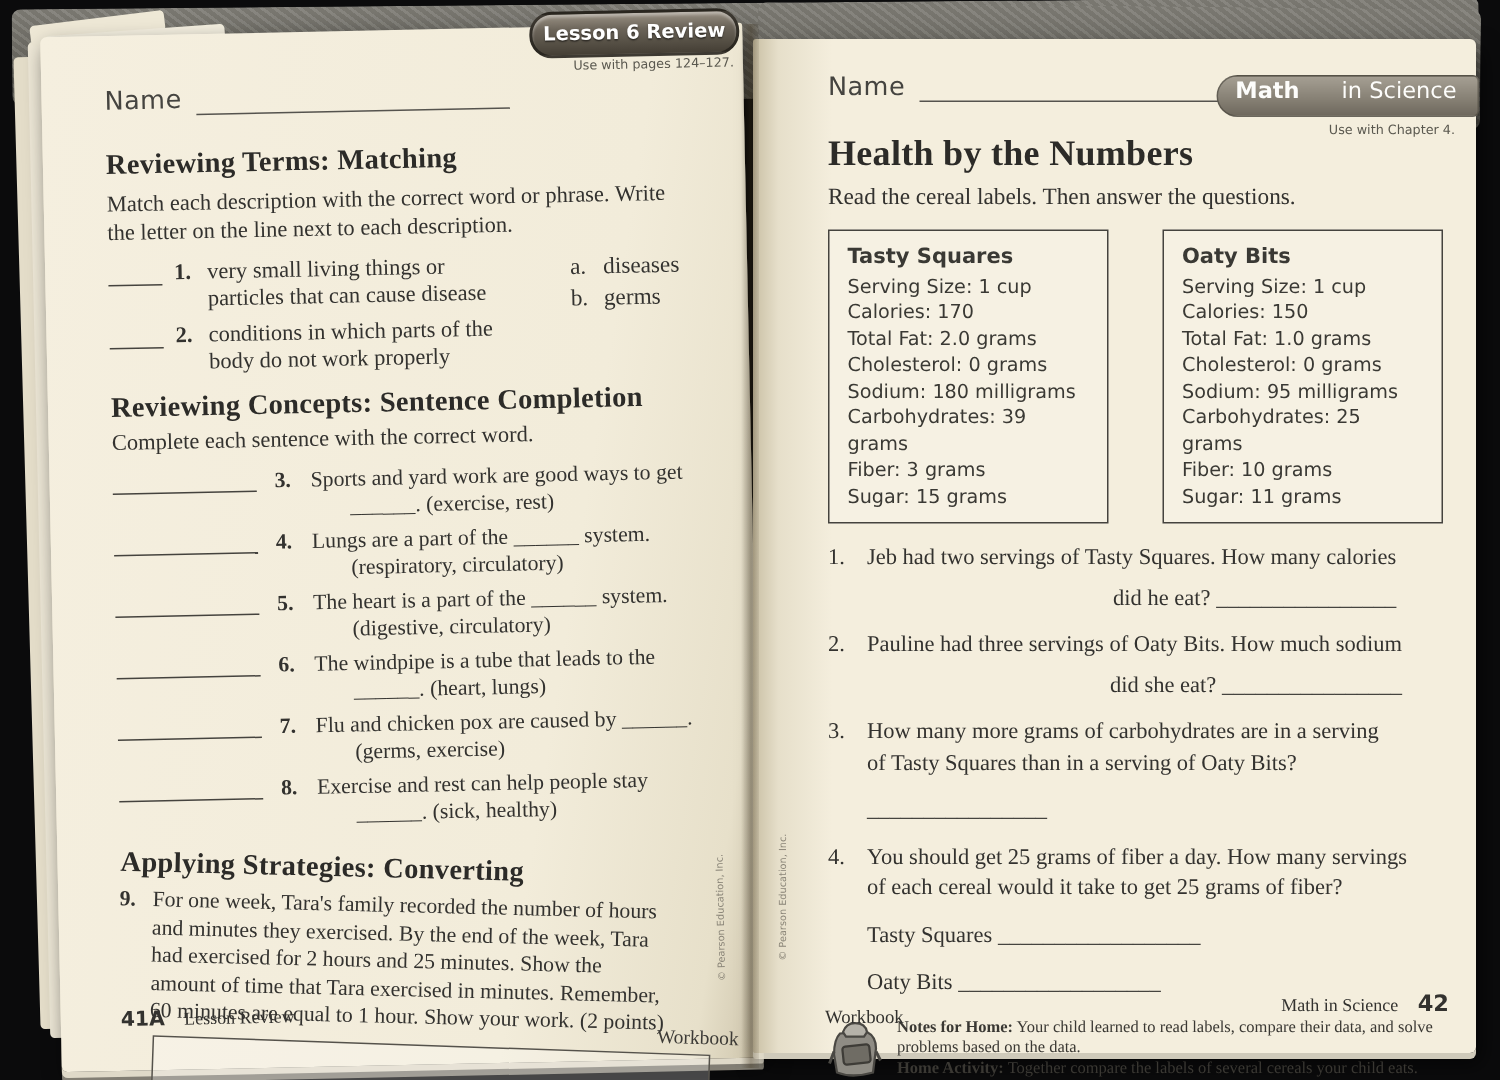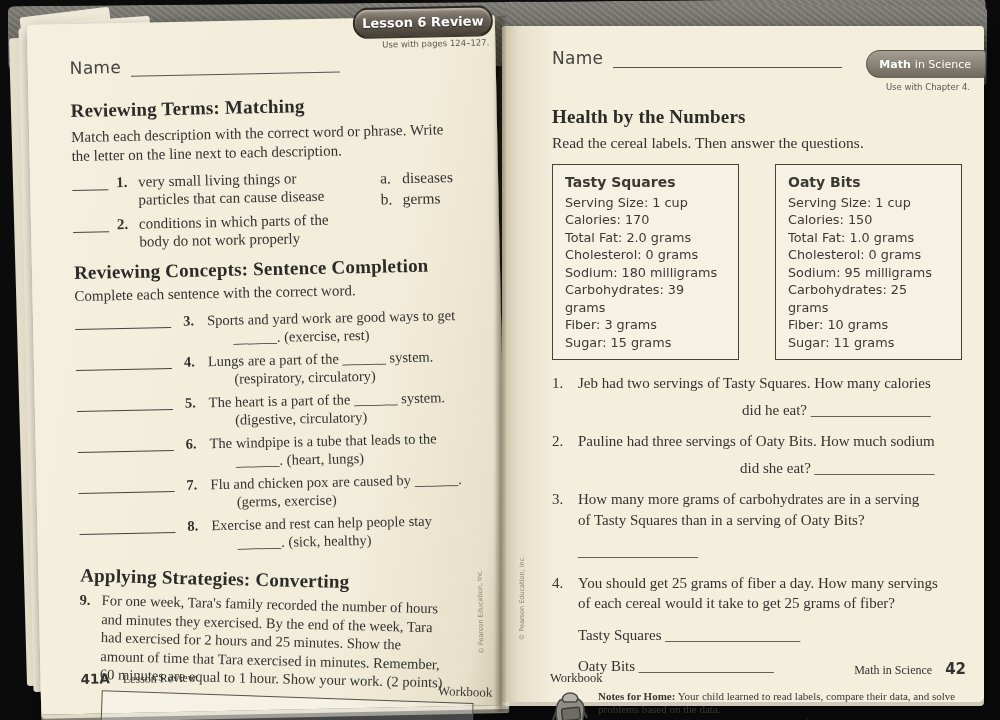--- a/index.html
+++ b/index.html
@@ -85,26 +85,26 @@
   .lp-footer .num{font-family:"DejaVu Sans",sans-serif;font-weight:bold;font-size:13.5px;margin-right:10px;}
   .lp-workbook{position:absolute;right:16px;bottom:6px;font-size:13px;transform:rotate(3deg);color:#3c3a36;}
   .lp-copy{right:-16px;bottom:90px;}
   
   .rp-pad{padding:22px 22px 0 50px;position:relative;height:654px;}
   .badge-tab{
     position:absolute;top:24px;right:-2px;height:26px;padding:0 14px 0 12px;
     border-radius:14px 4px 4px 14px;
     background:linear-gradient(#a59f93 0%,#857f73 60%,#6e685d 100%);
     border:1.5px solid rgba(70,66,58,.6);
-    display:flex;align-items:center;
-    font-family:"DejaVu Sans",sans-serif;font-size:11px;color:#fdfdfb;
+    display:flex;
+    font-family:"DejaVu Sans",sans-serif;font-size:15px;color:#fdfdfb;gap:24px;
   }
   .badge-tab .b{font-weight:bold;margin-right:4px;}
   .rp-usewith{position:absolute;top:56px;right:14px;text-align:center;}
-  .rp-title{margin-top:38px;font-size:19px;}
+  .rp-title{margin-top:22px;font-size:24px;}
   .rp-intro{font-size:15.5px;margin-top:6px;}
   .labels-row{display:flex;gap:36px;margin-top:12px;}
   .nbox{border:1.6px solid #45433e;background:rgba(255,255,255,.2);
     width:186px;padding:9px 10px 8px 12px;
     font-family:"DejaVu Sans",sans-serif;font-size:12.8px;line-height:17.5px;color:#3a3934;}
   .nbox .ntitle{font-weight:bold;font-size:14px;margin-bottom:2px;}
   .qs{margin-top:14px;}
   .qrow{display:flex;font-size:15px;line-height:18.5px;margin-bottom:11px;}
   .qnum{width:26px;flex:none;}
   .qbody div{margin-bottom:2px;}

